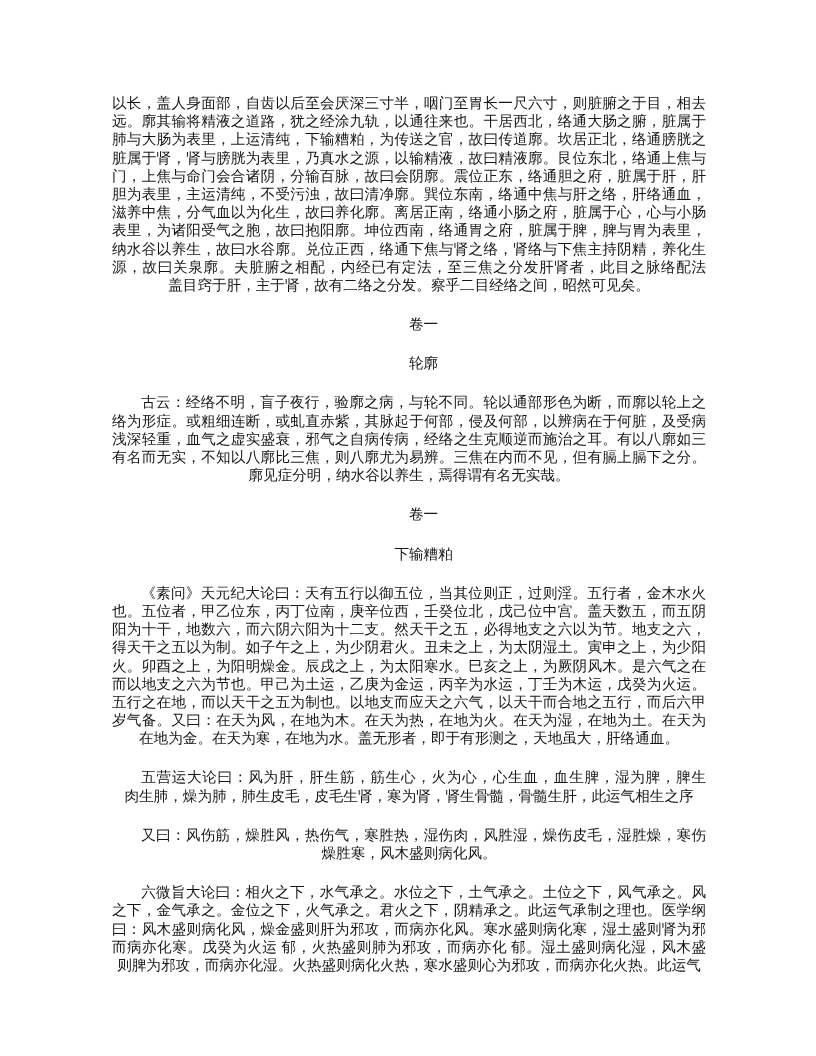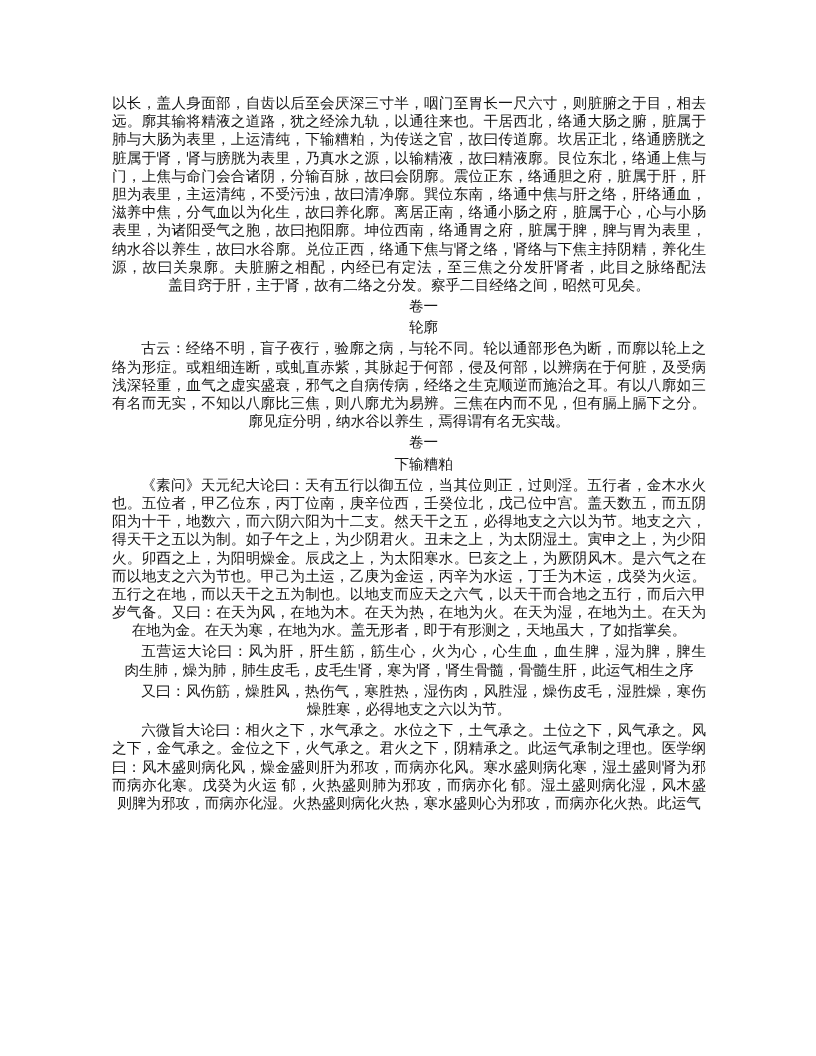--- a/index.html
+++ b/index.html
@@ -12,21 +12,21 @@
     font-family: "Liberation Serif", "DejaVu Serif", serif;
   }
   .page {
     position: absolute;
     left: 112px;
     top: 94px;
     width: 594px;
     color: #151515;
     font-size: 14.6px;
   }
-  .block { margin-top: 3px; }
+  .block { margin-top: 21px; }
   .block:first-child { margin-top: 0; }
   .ln {
     height: 18.2px;
     line-height: 18.2px;
     text-align: justify;
     text-align-last: justify;
     word-break: break-all;
     overflow: hidden;
     white-space: normal;
   }
@@ -74,29 +74,29 @@
     </div>
     <div class="block">
       <div class="ln ind">《素问》天元纪大论曰：天有五行以御五位，当其位则正，过则淫。五行者，金木水火土</div>
       <div class="ln">也。五位者，甲乙位东，丙丁位南，庚辛位西，壬癸位北，戊己位中宫。盖天数五，而五阴五</div>
       <div class="ln">阳为十干，地数六，而六阴六阳为十二支。然天干之五，必得地支之六以为节。地支之六，必</div>
       <div class="ln">得天干之五以为制。如子午之上，为少阴君火。丑未之上，为太阴湿土。寅申之上，为少阳相</div>
       <div class="ln">火。卯酉之上，为阳明燥金。辰戌之上，为太阳寒水。巳亥之上，为厥阴风木。是六气之在天，</div>
       <div class="ln">而以地支之六为节也。甲己为土运，乙庚为金运，丙辛为水运，丁壬为木运，戊癸为火运。是</div>
       <div class="ln">五行之在地，而以天干之五为制也。以地支而应天之六气，以天干而合地之五行，而后六甲成，</div>
       <div class="ln">岁气备。又曰：在天为风，在地为木。在天为热，在地为火。在天为湿，在地为土。在天为燥，</div>
-      <div class="ln nj">在地为金。在天为寒，在地为水。盖无形者，即于有形测之，天地虽大，了如指掌矣。</div>
+      <div class="ln nj">在地为金。在天为寒，在地为水。盖无形者，即于有形测之，天地虽大，肝络通血。</div>
     </div>
     <div class="block">
       <div class="ln ind">五营运大论曰：风为肝，肝生筋，筋生心，火为心，心生血，血生脾，湿为脾，脾生肉，</div>
       <div class="ln nj">肉生肺，燥为肺，肺生皮毛，皮毛生肾，寒为肾，肾生骨髓，骨髓生肝，此运气相生之序也。</div>
     </div>
     <div class="block">
       <div class="ln ind">又曰：风伤筋，燥胜风，热伤气，寒胜热，湿伤肉，风胜湿，燥伤皮毛，湿胜燥，寒伤血，</div>
-      <div class="ln nj">燥胜寒，必得地支之六以为节。</div>
+      <div class="ln nj">燥胜寒，风木盛则病化风。</div>
     </div>
     <div class="block">
       <div class="ln ind">六微旨大论曰：相火之下，水气承之。水位之下，土气承之。土位之下，风气承之。风位</div>
       <div class="ln">之下，金气承之。金位之下，火气承之。君火之下，阴精承之。此运气承制之理也。医学纲目</div>
       <div class="ln">曰：风木盛则病化风，燥金盛则肝为邪攻，而病亦化风。寒水盛则病化寒，湿土盛则肾为邪攻，</div>
       <div class="ln">而病亦化寒。戊癸为火运 郁，火热盛则肺为邪攻，而病亦化 郁。湿土盛则病化湿，风木盛</div>
       <div class="ln nj">则脾为邪攻，而病亦化湿。火热盛则病化火热，寒水盛则心为邪攻，而病亦化火热。此运气移</div>
     </div>
   </main>
 

